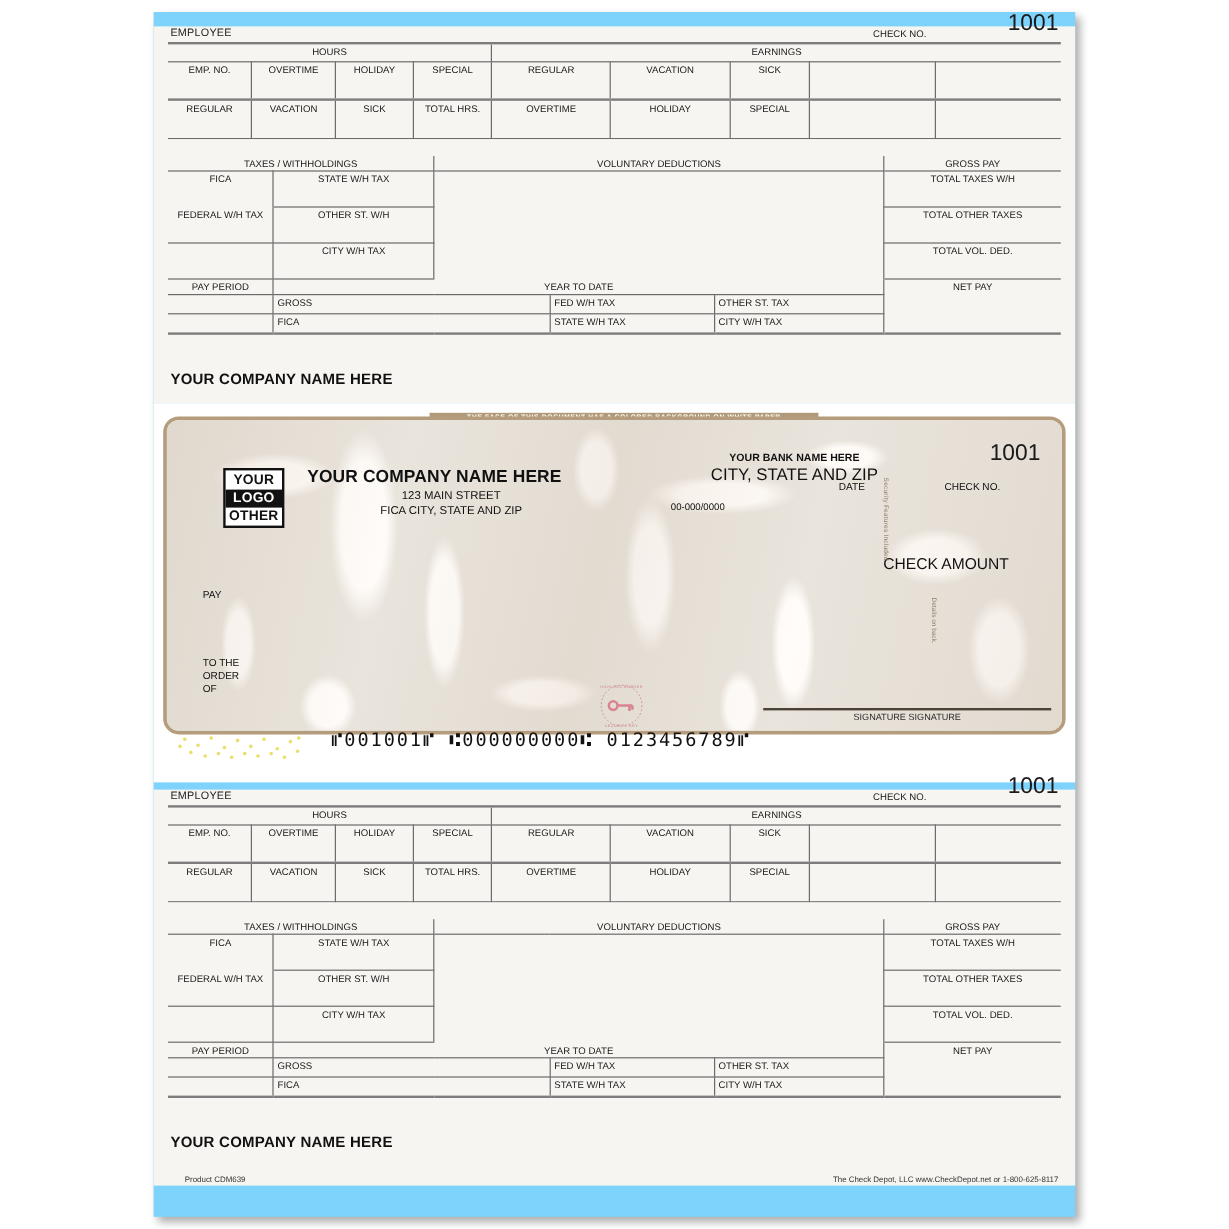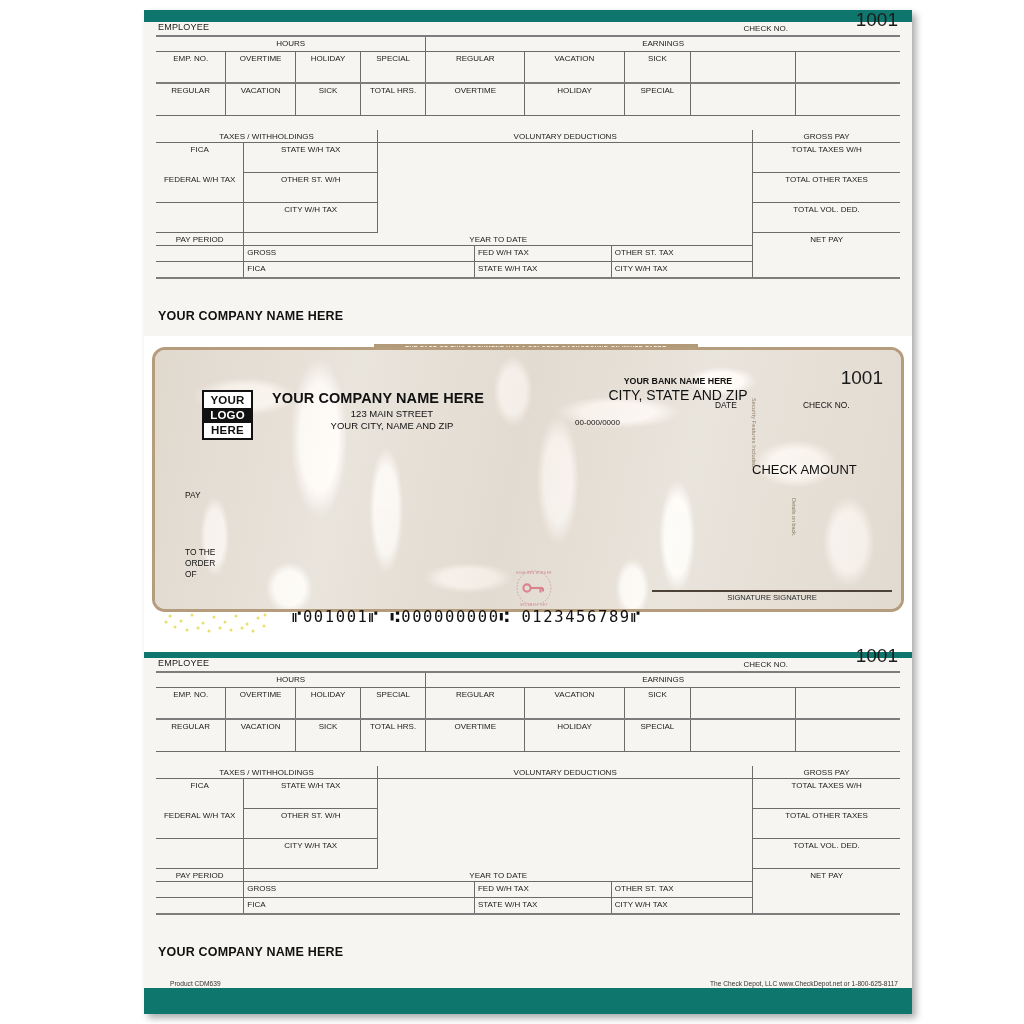--- a/index.html
+++ b/index.html
@@ -11,23 +11,23 @@
   }
   #page {
     position: relative;
     width: 1024px; height: 1024px;
     background: #ffffff;
     overflow: hidden;
   }
   
   #sheet {
     position: absolute;
-    left: 144px; top: 10px;
+    left: 128px; top: 10px;
     width: 768px; height: 1004px;
-    background: #0f766e;
+    background: #7dd3fc;
     box-shadow: 4px 4px 7px rgba(0,0,0,0.33);
   }
 
   
   .stub { position: absolute; left: 0; width: 768px; background: #f7f5f1; }
   .stub-inner { position: absolute; left: 12px; right: 12px; top: 0; }
 
   .hdr-row {
     position: relative; height: 15px;
     border-bottom: 2px solid #7d7d7d;
@@ -308,26 +308,26 @@
 
       <div id="check">
         <div class="marble"></div>
         <div class="marble-tint"></div>
 
         <div class="check-content">
 
           <div class="logo-box">
             <span>YOUR</span>
             <span class="logo-mid">LOGO</span>
-            <span>HERE</span>
+            <span>OTHER</span>
           </div>
 
           <div class="co-name">YOUR COMPANY NAME HERE</div>
           <div class="co-addr1">123 MAIN STREET</div>
-          <div class="co-addr2">YOUR CITY, NAME AND ZIP</div>
+          <div class="co-addr2">FICA CITY, STATE AND ZIP</div>
 
           <div class="bank-name">YOUR BANK NAME HERE</div>
           <div class="bank-city">CITY, STATE AND ZIP</div>
           <div class="routing">00-000/0000</div>
 
           <div class="chk-num">1001</div>
           <div class="lbl-date">DATE</div>
           <div class="lbl-checkno">CHECK NO.</div>
           <div class="lbl-amount">CHECK AMOUNT</div>
 

